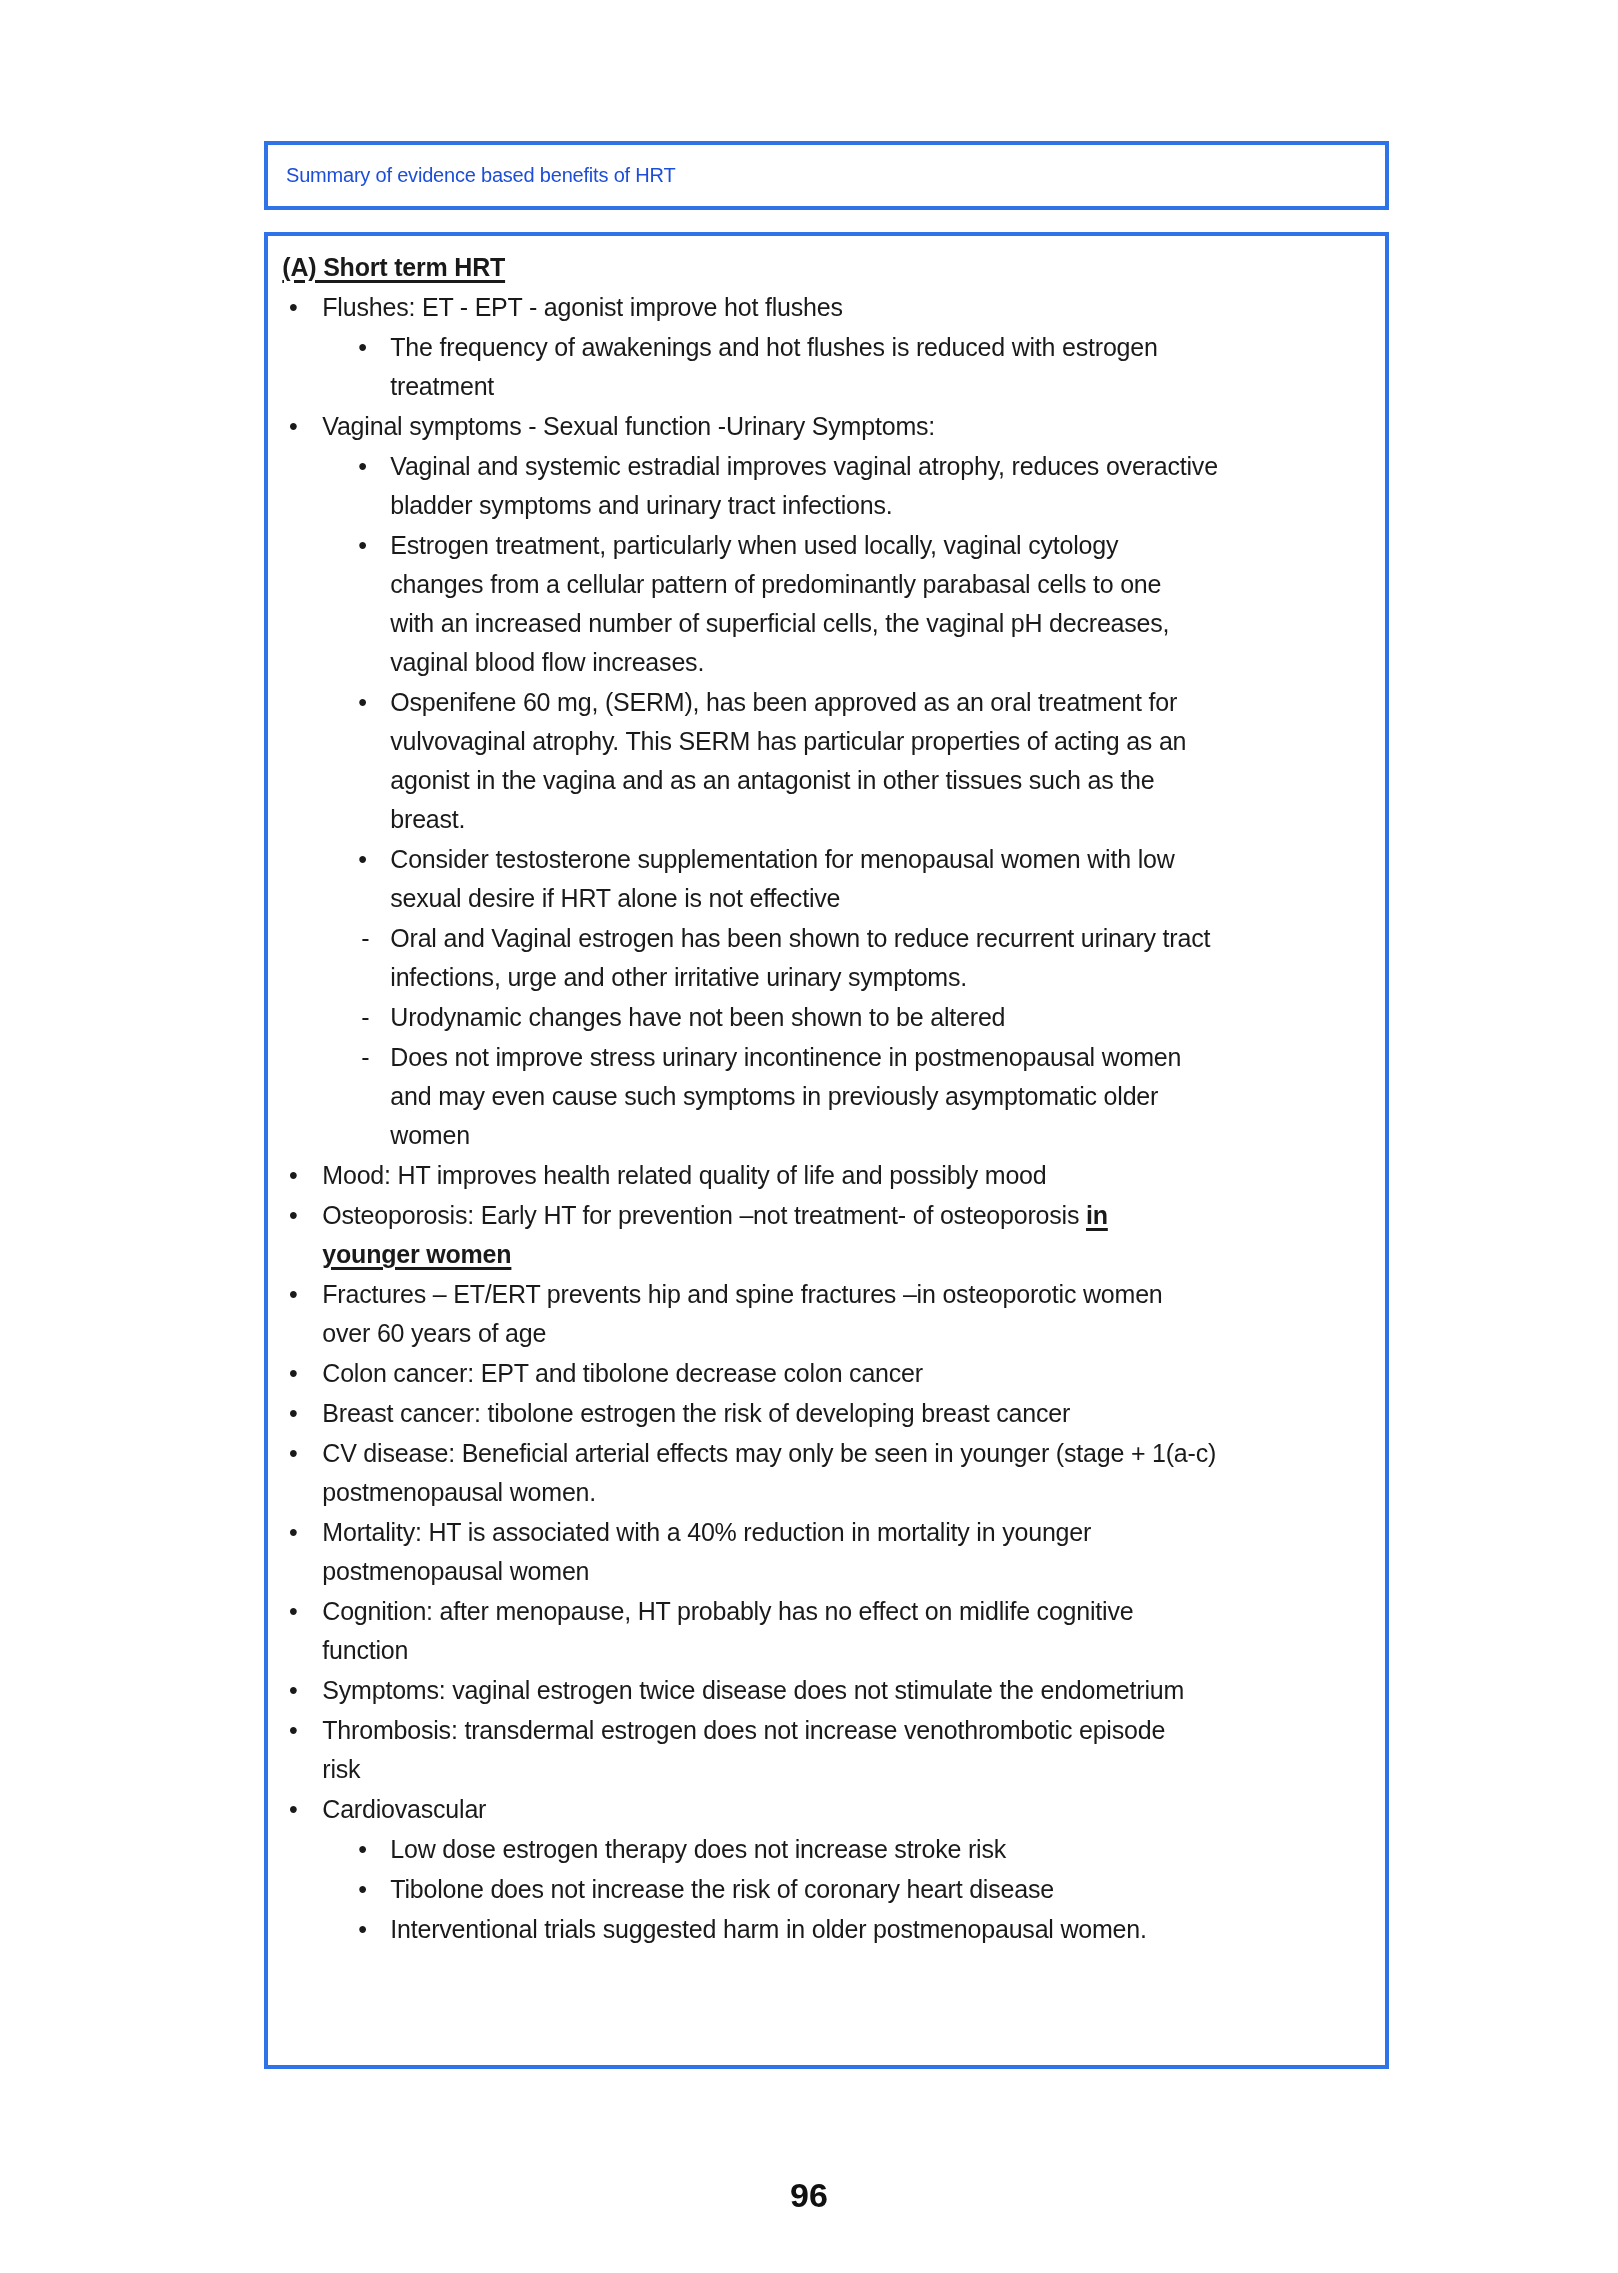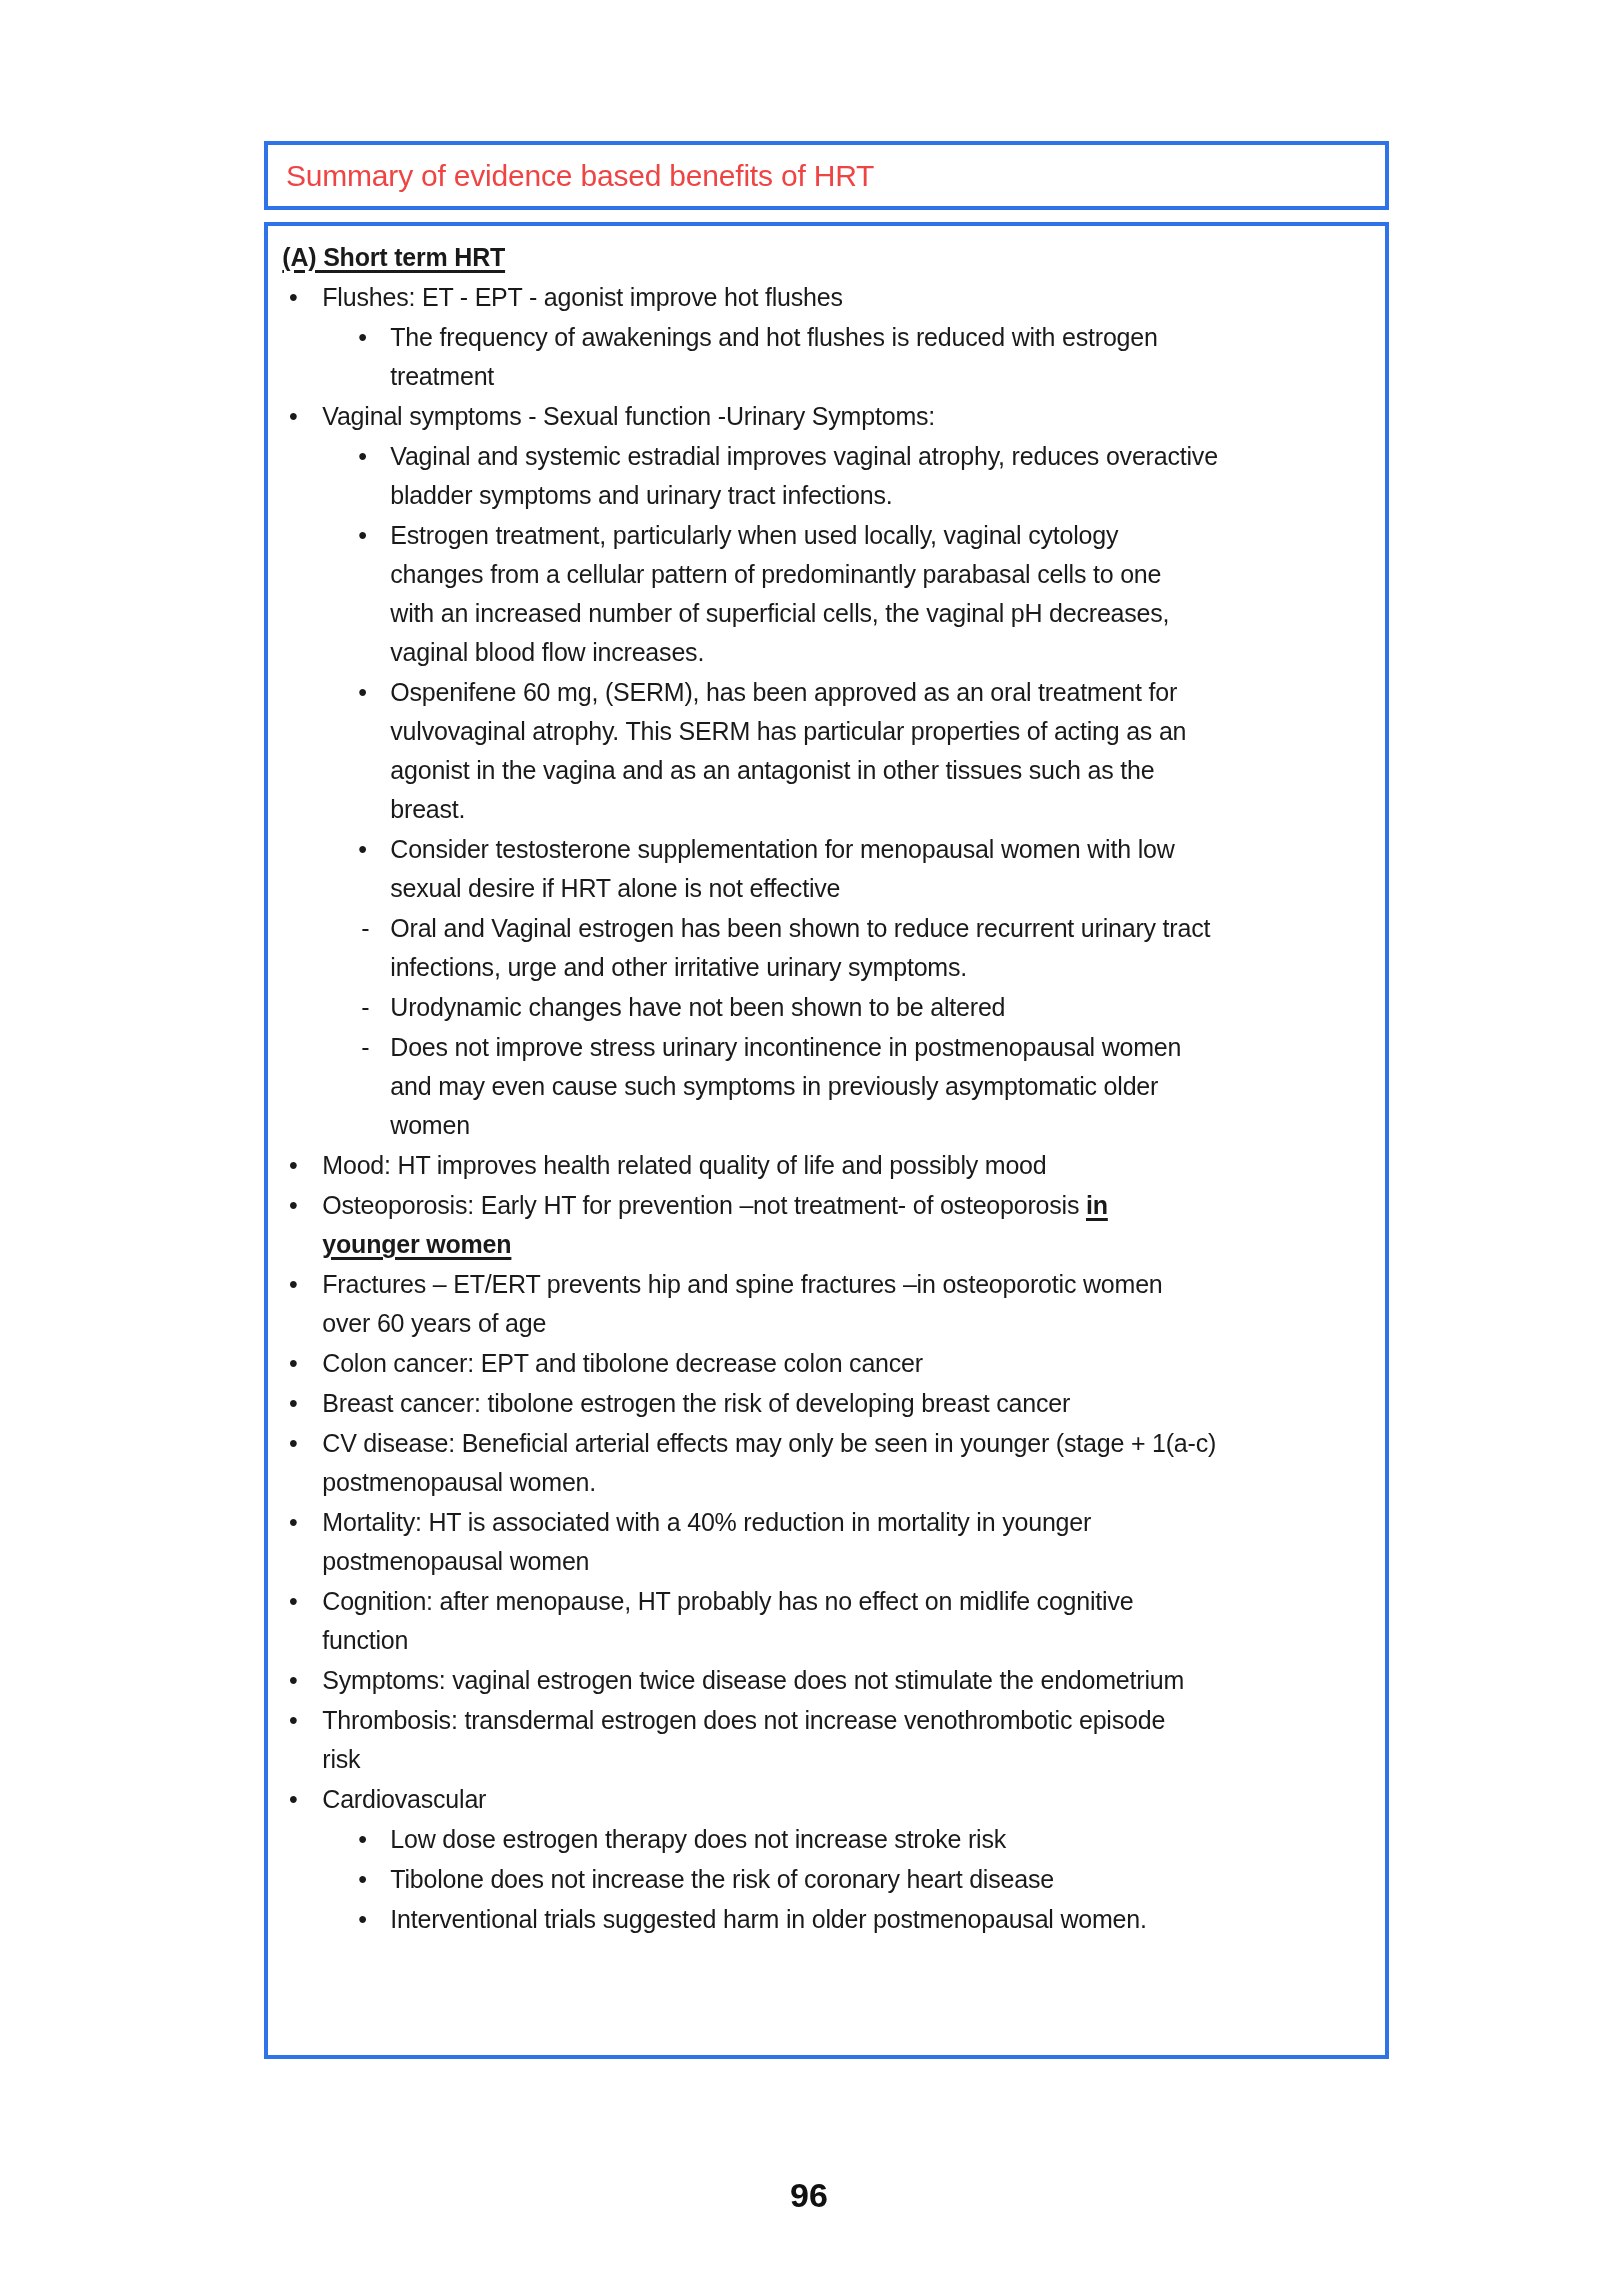--- a/index.html
+++ b/index.html
@@ -16,28 +16,28 @@
     position: absolute;
     left: 264px; top: 141px;
     width: 1125px; height: 69px;
     border: 4.8px solid var(--accent, #2e74e8);
     background: #ffffff;
     display: flex;
     align-items: center;
     padding-left: 18px;
   }
   .title-box .title {
-    font-size: 30px;
+    font-size: 20px;
     letter-spacing: -0.2px;
-    color: #ef4444;
+    color: #1d4ed8;
   }
 
   .content-box {
     position: absolute;
-    left: 264px; top: 222px;
+    left: 264px; top: 232px;
     width: 1125px; height: 1837px;
     border: 4.8px solid var(--accent, #2e74e8);
     background: #ffffff;
     padding: 12.4px 17px 9.6px 14.3px;
     overflow: hidden;
   }
 
   .item {
     position: relative;
     font-size: 25px;

